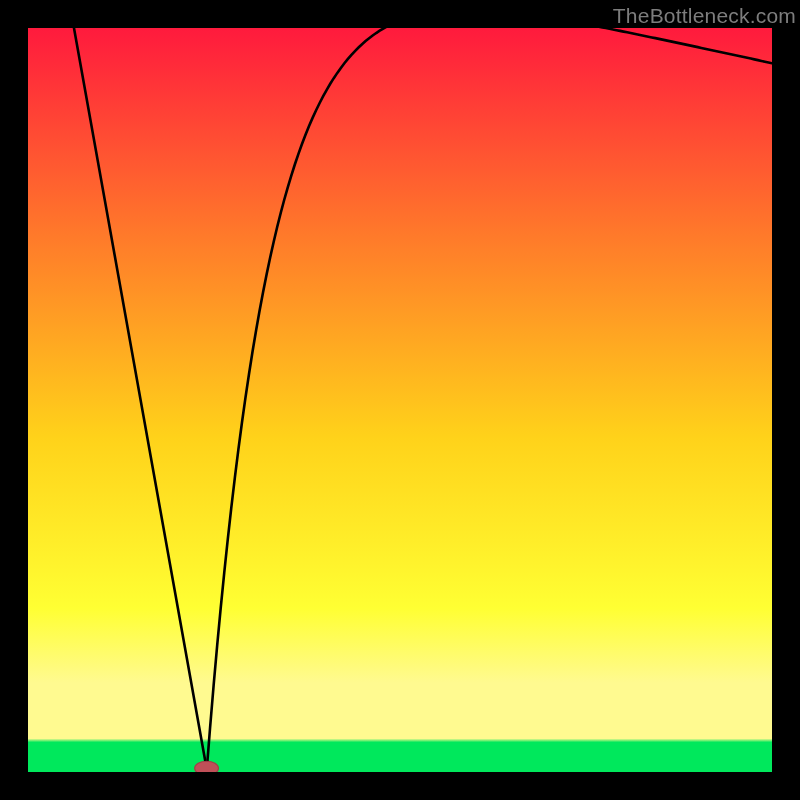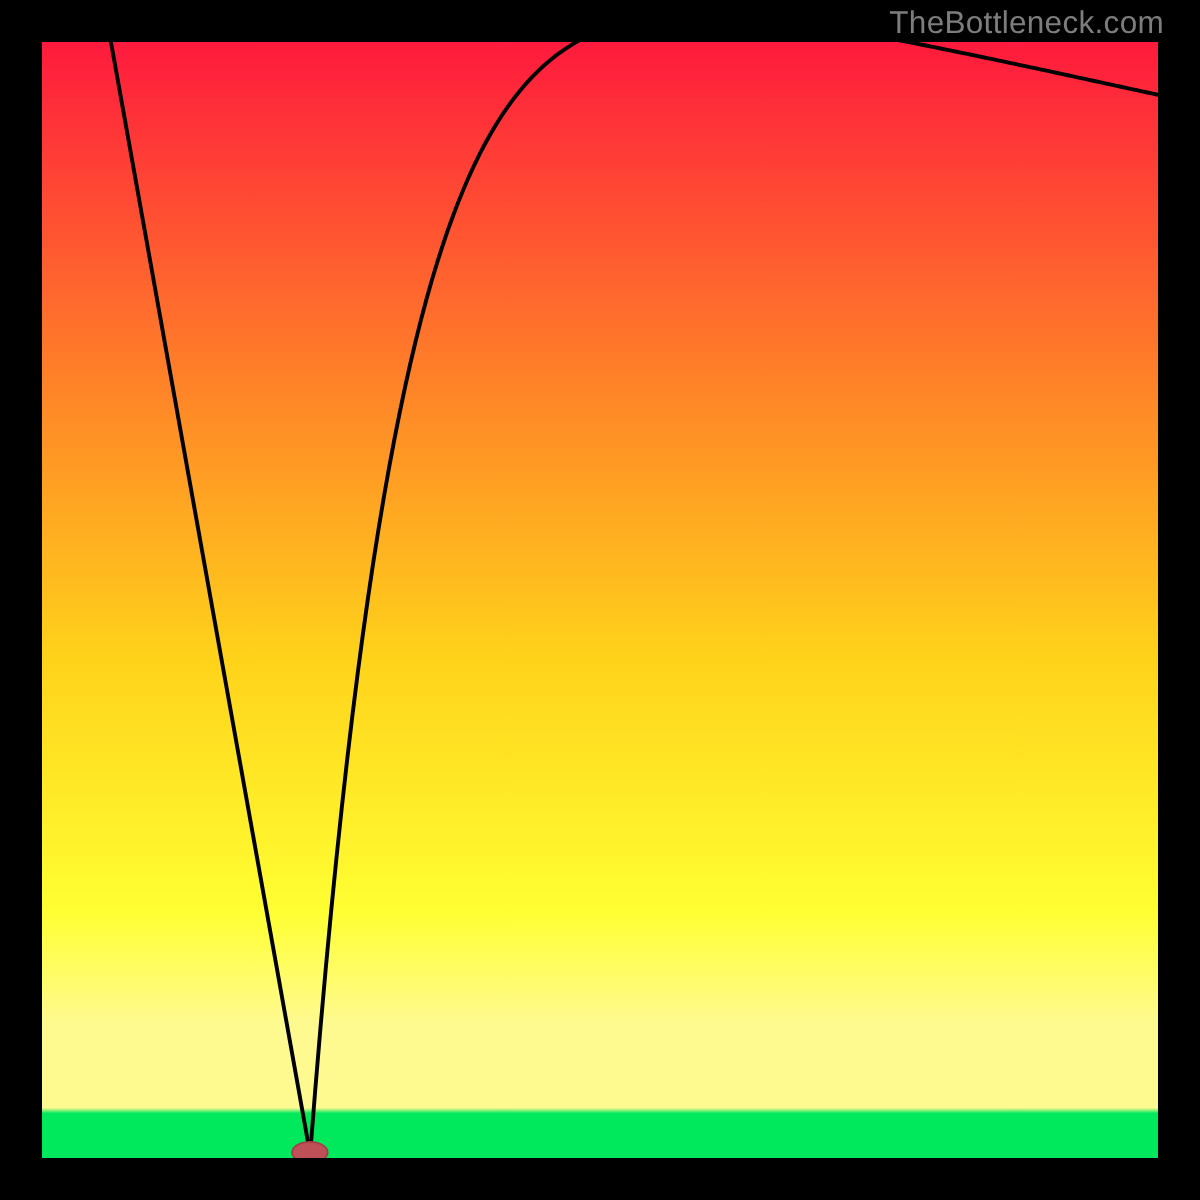--- a/index.html
+++ b/index.html
@@ -22,21 +22,21 @@
   .plot {
     position: absolute;
     left: 0;
     top: 0;
     width: 744px;
     height: 744px;
   }
   .attribution {
     position: absolute;
     top: 4px;
-    right: 24px;
+    right: 4px;
     color: #7d7d7d;
     font-size: 21px;
     font-weight: 500;
     letter-spacing: 0.2px;
   }
 </style>
 </head>
 <body>
 
 <div class="attribution">TheBottleneck.com</div>

